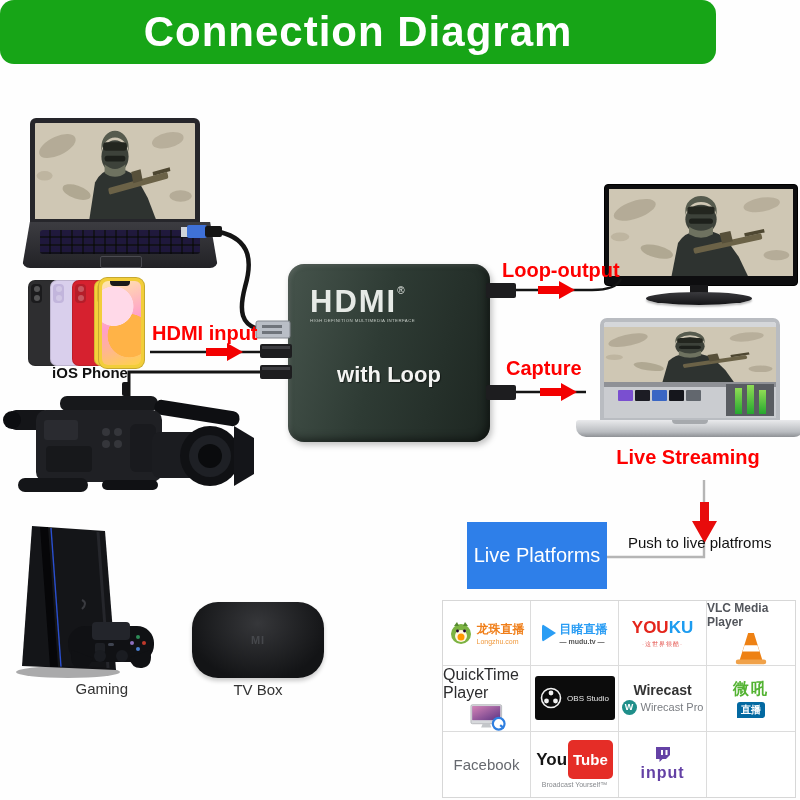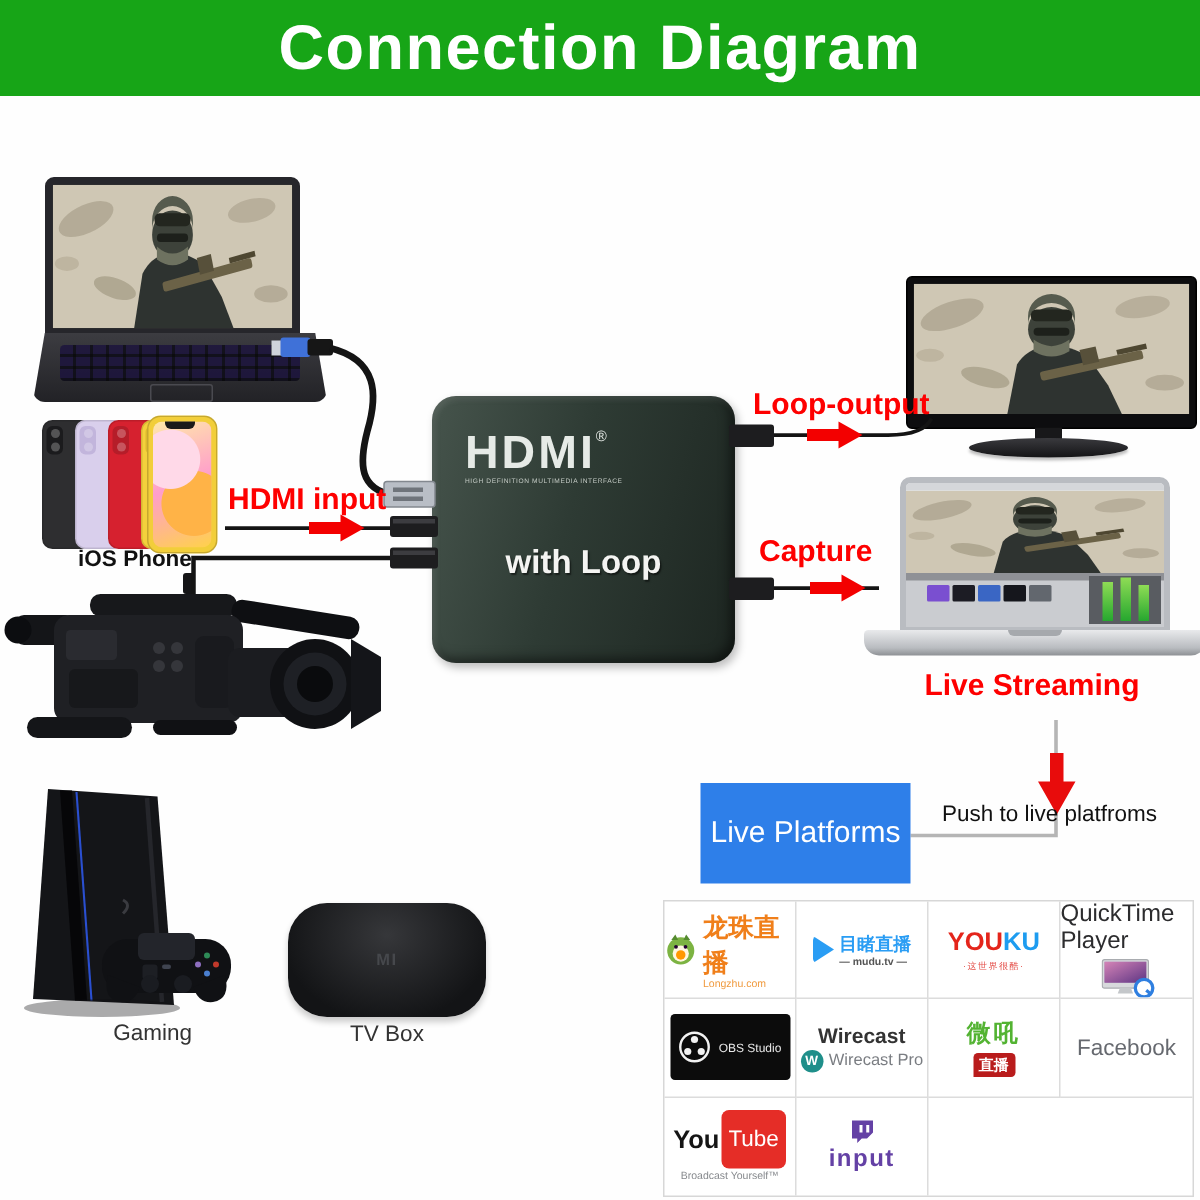--- a/index.html
+++ b/index.html
@@ -1,21 +1,21 @@
 <!DOCTYPE html>
 <html><head>
 <meta charset="utf-8">
 <style>
   html,body{margin:0;padding:0;background:#fff;}
   #page{position:relative;width:800px;height:800px;background:#fefefe;overflow:hidden;
         font-family:"Liberation Sans",sans-serif;}
 
   
-  .header{position:absolute;left:0;top:0;width:800px;height:64px;background:#17a517;
-          display:flex;align-items:center;justify-content:center;}
+  .header{position:absolute;left:0;top:0;width:716px;height:64px;background:#17a517;
+          display:flex;align-items:center;justify-content:center;border-radius:14px;}
   .header h1{margin:0;color:#fff;font-size:42px;font-weight:600;letter-spacing:1px;}
 
   
   .scene{position:absolute;inset:0;width:100%;height:100%;display:block;}
 
   
   .laptop-l{position:absolute;left:22px;top:118px;width:196px;height:152px;}
   .laptop-l .lid{position:absolute;left:8px;top:0;width:170px;height:106px;background:#1f1f23;
                  border:5px solid #26262b;border-radius:6px 6px 0 0;box-sizing:border-box;overflow:hidden;}
   .laptop-l .base{position:absolute;left:0;top:104px;width:196px;height:46px;
@@ -98,44 +98,44 @@
 
   
   .grid{position:absolute;left:442px;top:600px;width:354px;height:198px;display:grid;
         grid-template-columns:repeat(4,1fr);grid-template-rows:repeat(3,1fr);
         border:1px solid #d7d7d7;box-sizing:border-box;background:#fff;}
   .cell{border-right:1px solid #dcdcdc;border-bottom:1px solid #dcdcdc;display:flex;flex-direction:column;
         align-items:center;justify-content:center;gap:2px;overflow:hidden;box-sizing:border-box;}
   .cell:nth-child(4n){border-right:none;}
   .cell:nth-child(n+9){border-bottom:none;}
   .hrow{display:flex;align-items:center;gap:4px;}
-  .lz-name{color:#f07f1a;font-weight:700;font-size:17px;}
+  .lz-name{color:#f07f1a;font-weight:700;font-size:12px;}
   .lz-dom{color:#f09a3e;font-size:7px;}
   .mudu-name{color:#2a9df4;font-weight:700;font-size:12px;}
   .mudu-dom{color:#555;font-size:7px;font-weight:700;}
   .mudu-play{width:0;height:0;border-left:14px solid #2a9df4;border-top:9px solid transparent;border-bottom:9px solid transparent;border-radius:3px;}
   .qm{color:#e42517;font-weight:800;font-size:15px;letter-spacing:1px;}
   .qm-badge{background:#e42517;color:#fff;font-size:6px;font-weight:700;padding:1px 3px;border-radius:2px;}
   .qm-play{width:0;height:0;border-left:8px solid #e42517;border-top:5px solid transparent;border-bottom:5px solid transparent;}
   .yk1{color:#e4251b;font-weight:800;font-size:17px;}
   .yk2{color:#1d9cf0;font-weight:800;font-size:17px;}
   .yk-slogan{font-size:6px;color:#e4504a;letter-spacing:1px;}
   .vlc-name{color:#53565c;font-size:12px;font-weight:600;}
   .qt-name{color:#2c2c2e;font-size:16px;font-weight:400;}
   .obs-box{background:#0c0c0c;width:80px;height:44px;border-radius:3px;display:flex;align-items:center;justify-content:center;gap:5px;}
   .obs-name{color:#e8e8e8;font-size:8px;}
   .wc-name{color:#333;font-size:14px;font-weight:600;}
   .wc-pro{color:#7a7d82;font-size:11px;}
   .wc-ball{width:15px;height:15px;border-radius:50%;background:#1f8f8a;color:#fff;font-size:9px;font-weight:700;
            display:flex;align-items:center;justify-content:center;}
   .vh-name{color:#53b332;font-weight:800;font-size:16px;letter-spacing:2px;}
-  .vh-sub{background:#b91c1c;color:#fff;font-size:10px;font-weight:700;padding:1px 4px;border-radius:3px 3px 3px 0;text-align:center;}
+  .vh-sub{background:#0369a1;color:#fff;font-size:10px;font-weight:700;padding:1px 4px;border-radius:3px 3px 3px 0;text-align:center;}
   .fb-name{color:#66696f;font-size:15px;}
   .yt1{color:#151515;font-weight:800;font-size:17px;}
-  .yt2{background:#e52d27;color:#fff;font-weight:400;font-size:15px;padding:11px 5px;border-radius:5px;}
+  .yt2{background:#e52d27;color:#fff;font-weight:700;font-size:15px;padding:11px 5px;border-radius:5px;}
   .yt-slogan{font-size:7px;color:#86898d;}
   .tw-name{color:#6441a5;font-weight:800;font-size:16px;letter-spacing:1px;}
 
   
   .ps4{position:absolute;left:10px;top:522px;width:170px;height:160px;}
   .gaming-label{position:absolute;left:8px;top:680px;width:120px;text-align:right;font-size:15px;color:#333;}
   .mibox{position:absolute;left:192px;top:602px;width:132px;height:76px;border-radius:26px;
          background:radial-gradient(ellipse at 50% 28%,#36373a,#131416 75%);
          box-shadow:0 3px 4px rgba(0,0,0,.2);display:flex;align-items:center;justify-content:center;}
   .mibox span{color:#46484c;font-size:11px;font-weight:700;letter-spacing:1px;}
@@ -359,20 +359,28 @@
     </div>
     <div class="cell">
       <div class="hrow" style="gap:0">
         <span class="yk1">YOU</span>
           <span class="yk2">KU</span>
       </div>
       <div class="yk-slogan">·这世界很酷·</div>
     </div>
 
     <div class="cell">
+      <div class="vlc-name">VLC Media Player</div>
+      <svg width="34" height="36" viewBox="0 0 34 36">
+        <path d="M14,2 L20,2 L29,31 H5 Z" fill="#ee8113"></path>
+        <path d="M10.2,15 H23.8 L25.8,21.5 H8.2 Z" fill="#fff"></path>
+        <rect x="1" y="30" width="32" height="5" rx="2.5" fill="#f0a24a"></rect>
+      </svg>
+    </div>
+    <div class="cell">
       <div class="qt-name">QuickTime Player</div>
       <svg width="52" height="36" viewBox="0 0 52 36">
         <rect x="4" y="1" width="42" height="26" rx="2" fill="#d7d9dc" stroke="#a9acb0"></rect>
         <rect x="6" y="3" width="38" height="19" fill="#8a4f9e"></rect>
         <rect x="6" y="3" width="38" height="19" fill="url(#g)" opacity=".7"></rect>
         <defs>
             <linearGradient id="g" x1="0" y1="0" x2="1" y2="1">
           <stop offset="0" stop-color="#f49ac1"></stop>
               <stop offset="1" stop-color="#4a2a78"></stop>
             </linearGradient>

